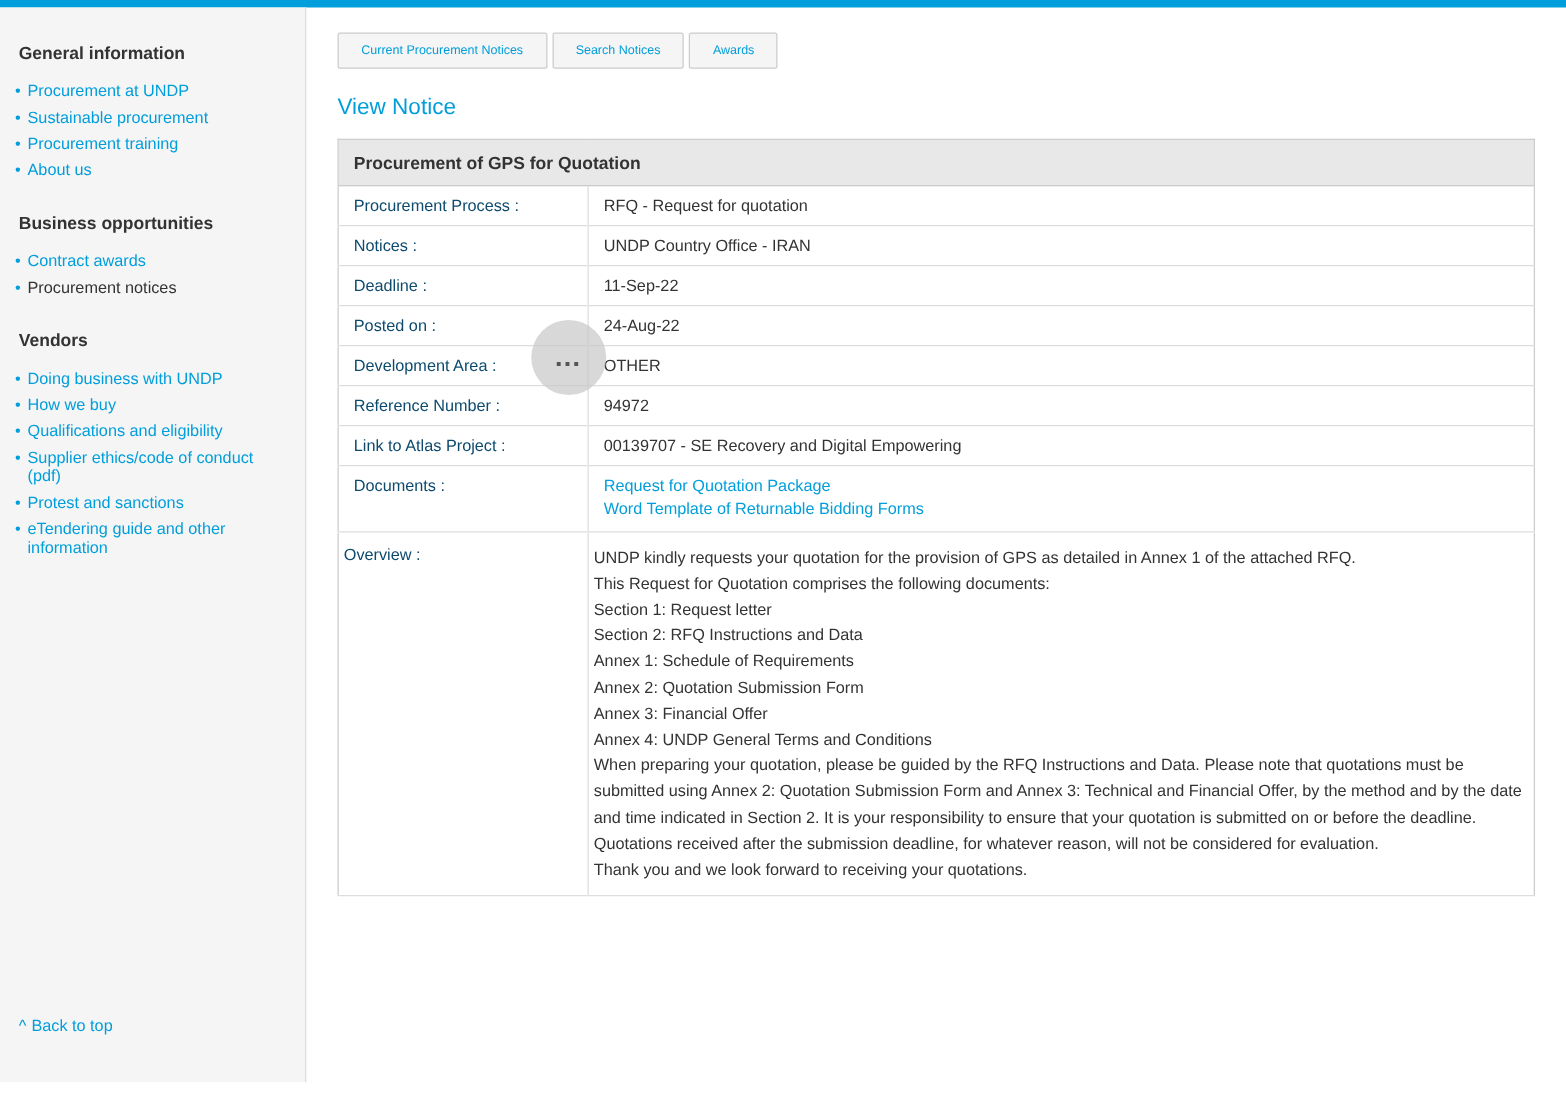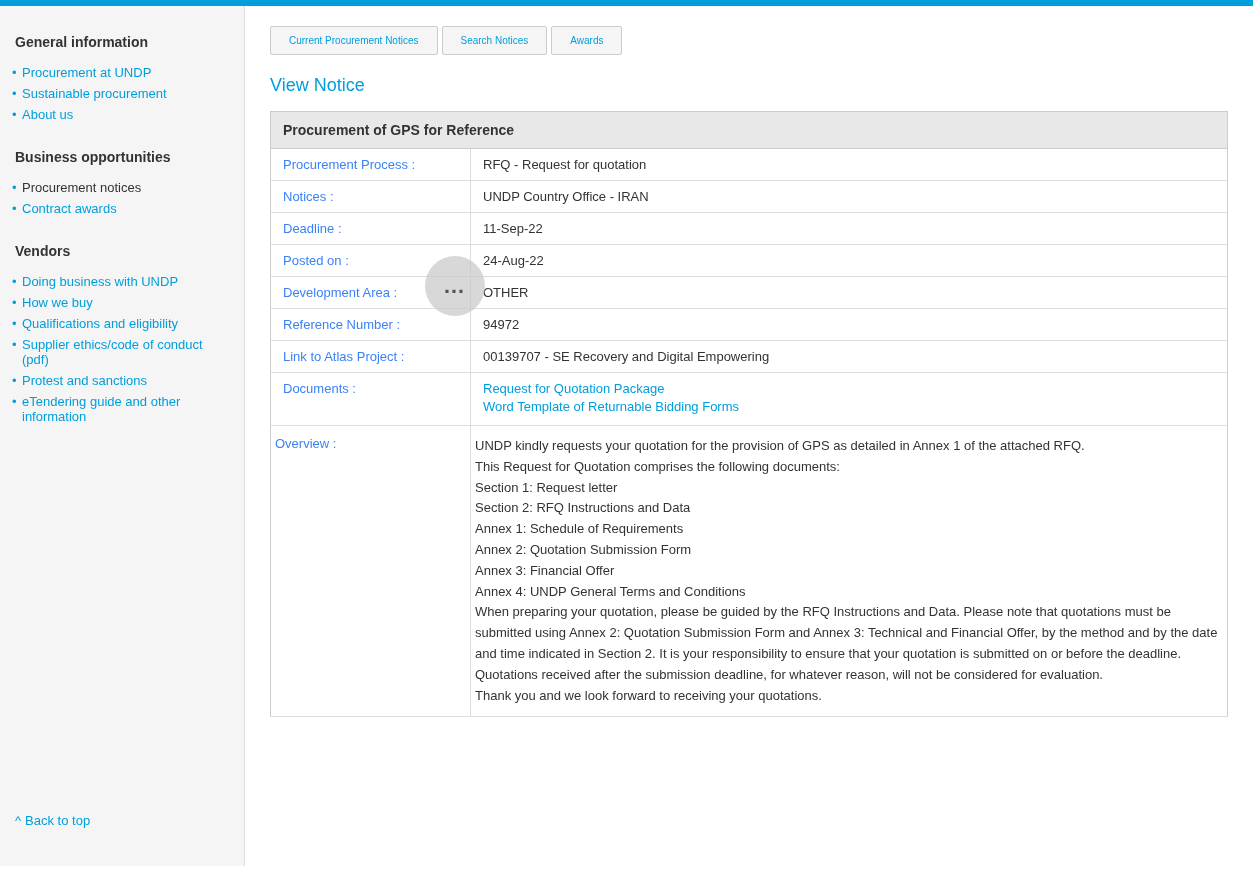--- a/index.html
+++ b/index.html
@@ -130,21 +130,21 @@
 
     .notice-table td {
       padding: 8px 12px;
       vertical-align: top;
       font-size: 13px;
     }
 
     .notice-table td.label-cell {
       width: 200px;
       font-weight: normal;
-      color: #3b82f6;
+      color: #0c4a6e;
       border-right: 1px solid #ddd;
     }
 
     .notice-table td.value-cell {
       color: #333;
     }
 
     .notice-table tr.overview-row td {
       padding: 10px 4px;
     }
@@ -190,28 +190,29 @@
 
 <div class="layout">
 
   <div class="sidebar">
 
     <div class="sidebar-section-title">General information</div>
     <ul class="sidebar-nav-list">
 
     <li><a href="#">Procurement at UNDP</a></li>
         <li><a href="#">Sustainable procurement</a></li>
+        <li><a href="#">Procurement training</a></li>
         <li><a href="#">About us</a></li>
       </ul>
 
     <div class="sidebar-section-title">Business opportunities</div>
     <ul class="sidebar-nav-list">
 
-    <li><span>Procurement notices</span></li>
-        <li><a href="#">Contract awards</a></li>
+    <li><a href="#">Contract awards</a></li>
+        <li><span>Procurement notices</span></li>
       </ul>
 
     <div class="sidebar-section-title">Vendors</div>
     <ul class="sidebar-nav-list">
 
     <li><a href="#">Doing business with UNDP</a></li>
         <li><a href="#">How we buy</a></li>
         <li><a href="#">Qualifications and eligibility</a></li>
         <li><a href="#">Supplier ethics/code of conduct (pdf)</a></li>
         <li><a href="#">Protest and sanctions</a></li>
@@ -234,21 +235,21 @@
       <a class="tab" href="#">Current Procurement Notices</a>
       <a class="tab" href="#">Search Notices</a>
       <a class="tab" href="#">Awards</a>
     </div>
 
     <h2 class="view-notice-title">View Notice</h2>
 
     <table class="notice-table">
       <thead>
         <tr>
-          <td class="notice-header" colspan="2">Procurement of GPS for Reference</td>
+          <td class="notice-header" colspan="2">Procurement of GPS for Quotation</td>
         </tr>
       </thead>
       <tbody id="notice-fields-body">
 
       <tr>
             <td class="label-cell">Procurement Process :</td>
             <td class="value-cell">RFQ - Request for quotation</td>
           </tr>
           <tr>
             <td class="label-cell">Notices :</td>

